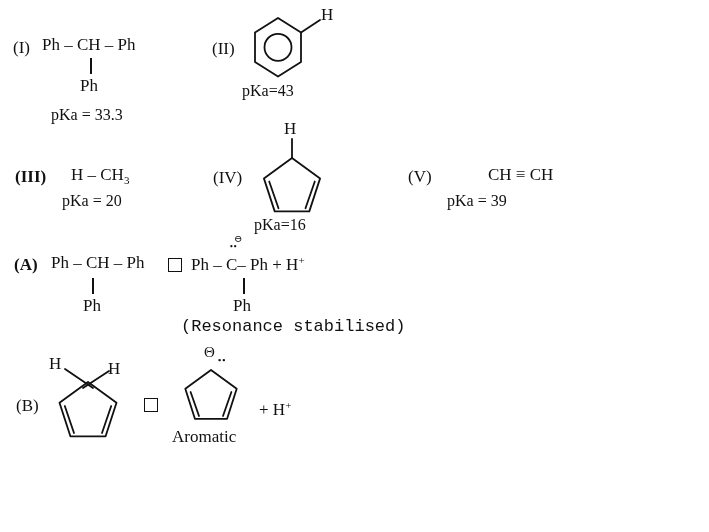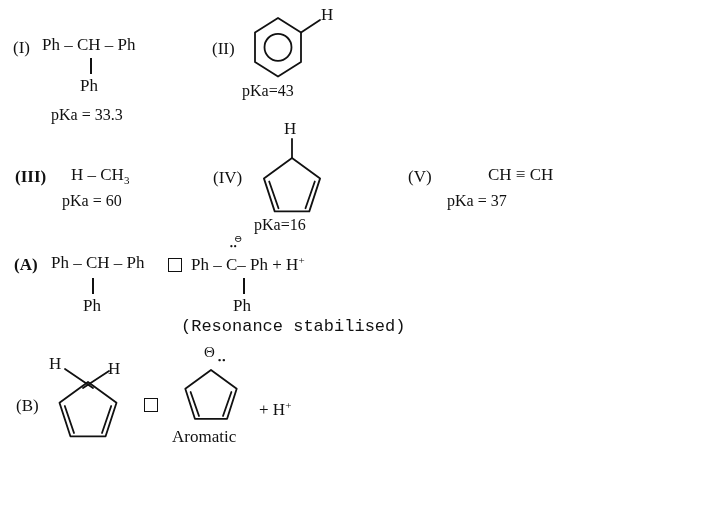--- a/index.html
+++ b/index.html
@@ -37,35 +37,35 @@
   <svg style="left:248px; top:12px;" width="95" height="72">
     <polygon class="stroke" points="30,6 53,20.5 53,50 30,64.5 7,50 7,20.5"></polygon>
     <circle class="stroke" cx="30" cy="35.3" r="13.5"></circle>
     <line class="stroke" x1="53" y1="20.5" x2="72" y2="8"></line>
   </svg>
   <div class="t f17" style="left:321px; top:6px;">H</div>
   <div class="t f16" style="left:242px; top:82px;">pKa=43</div>
 
   <div class="t f17 bold" style="left:15px; top:168px;text-align:center;">(III)</div>
   <div class="t f17" style="left:71px; top:166px;"><span>H – CH</span><span class="sub">3</span></div>
-  <div class="t f16" style="left:62px; top:192px;">pKa = 60</div>
+  <div class="t f16" style="left:62px; top:192px;">pKa = 20</div>
 
   <div class="t f17" style="left:213px; top:169px;text-align:center;">(IV)</div>
   <div class="t f17" style="left:284px; top:120px;">H</div>
   <svg style="left:255px; top:135px;" width="74" height="85">
     <line class="stroke" x1="37" y1="4" x2="37" y2="23"></line>
     <polygon class="stroke" points="37,23 65.1,43.4 54.3,76.4 19.7,76.4 8.9,43.4"></polygon>
     <line class="stroke" x1="14.2" y1="46.5" x2="23.5" y2="73.2"></line>
     <line class="stroke" x1="59.8" y1="46.5" x2="50.5" y2="73.2"></line>
   </svg>
   <div class="t f16" style="left:254px; top:216px;">pKa=16</div>
 
   <div class="t f17" style="left:408px; top:168px;">(V)</div>
   <div class="t f17" style="left:446px; top:166px;margin-left:42px;">CH ≡ CH</div>
-  <div class="t f16" style="left:447px; top:192px;">pKa = 37</div>
+  <div class="t f16" style="left:447px; top:192px;">pKa = 39</div>
 
   <div class="t f17 bold" style="left:14px; top:256px;">(A)</div>
   <div class="t f17" style="left:51px; top:254px;">Ph – CH – Ph</div>
   <div class="sqbox" style="left:168px; top:258px;"></div>
   <div class="t f17" style="left:191px; top:254px;"><span>Ph – C</span><span>– Ph + H</span><span class="sup">+</span></div>
   <div class="charge" style="left:234px; top:233px;">⊖</div>
   <div class="dots" style="left:230px; top:242px; font-size:8px;">••</div>
   <div class="vbar" style="left:92px; top:278px; height:16px;"></div>
   <div class="t f17" style="left:83px; top:297px;">Ph</div>
   <div class="vbar" style="left:243px; top:278px; height:16px;"></div>

